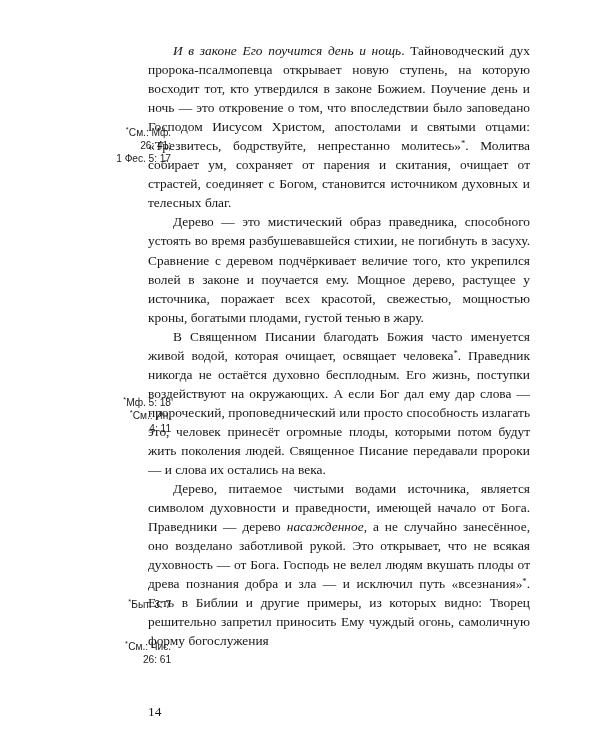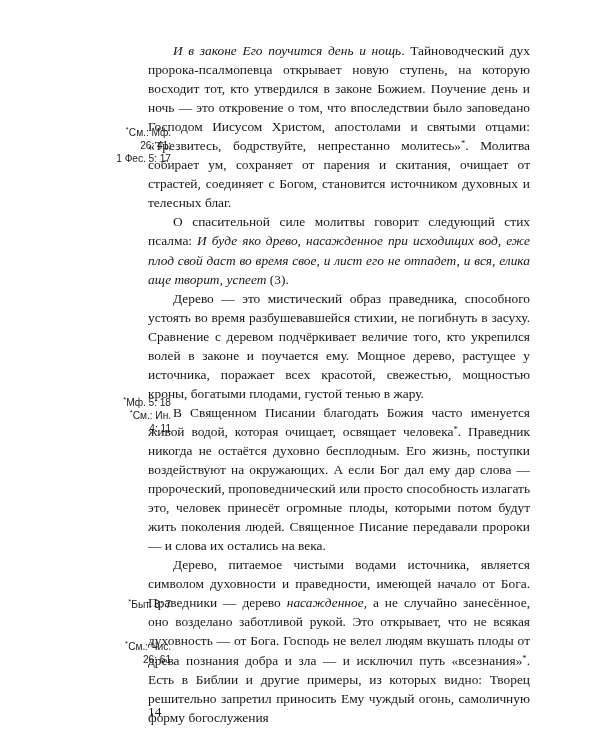--- a/index.html
+++ b/index.html
@@ -106,21 +106,20 @@
       <div class="margin-note" style="top: 396px;"><span class="note-star">*</span><span>Мф. 5: 18</span></div>
       <div class="margin-note" style="top: 409px;"><span class="note-star">*</span><span>См.: Ин.
 4: 11</span></div>
       <div class="margin-note" style="top: 598px;"><span class="note-star">*</span><span>Быт. 3: 7</span></div>
       <div class="margin-note" style="top: 640px;"><span class="note-star">*</span><span>См.: Чис.
 26: 61</span></div>
     </div>
 
   <div id="text-column">
       <p class="para"><span class="it">И в законе Его поучится день и нощь</span><span>. Тайноводческий дух пророка-псалмопевца открывает новую ступень, на которую восходит тот, кто утвердился в законе Божием. Поучение день и ночь — это откровение о том, что впоследствии было заповедано Господом Иисусом Христом, апостолами и святыми отцами: «Трезвитесь, бодрствуйте, непрестанно молитесь»</span><span class="fn">*</span><span>. Молитва собирает ум, сохраняет от парения и скитания, очищает от страстей, соединяет с Богом, становится источником духовных и телесных благ.</span></p>
-      <p class="para"><span>О спасительной силе молитвы говорит следующий стих псалма: </span><span class="it">И буде яко древо, насажденное при исходищих вод, еже плод свой даст во время свое, и лист его не отпадет, и вся, елика аще творит, успеет</span><span> (3).</span></p>
       <p class="para"><span>Дерево — это мистический образ праведника, способного устоять во время разбушевавшейся стихии, не погибнуть в засуху. Сравнение с деревом подчёркивает величие того, кто укрепился волей в законе и поучается ему. Мощное дерево, растущее у источника, поражает всех красотой, свежестью, мощностью кроны, богатыми плодами, густой тенью в жару.</span></p>
       <p class="para"><span>В Священном Писании благодать Божия часто именуется живой водой, которая очищает, освящает человека</span><span class="fn">*</span><span>. Праведник никогда не остаётся духовно бесплодным. Его жизнь, поступки воздействуют на окружающих. А если Бог дал ему дар слова — пророческий, проповеднический или просто способность излагать это, человек принесёт огромные плоды, которыми потом будут жить поколения людей. Священное Писание передавали пророки — и слова их остались на века.</span></p>
       <p class="para"><span>Дерево, питаемое чистыми водами источника, является символом духовности и праведности, имеющей начало от Бога. Праведники — дерево </span><span class="it">насажденное</span><span>, а не случайно занесённое, оно возделано заботливой рукой. Это открывает, что не всякая духовность — от Бога. Господь не велел людям вкушать плоды от древа познания добра и зла — и исключил путь «всезнания»</span><span class="fn">*</span><span>. Есть в Библии и другие примеры, из которых видно: Творец решительно запретил приносить Ему чуждый огонь, самоличную форму богослужения</span></p>
     </div>
 
   <div id="folio">14</div>
 
 </div>
 
 </body></html>

